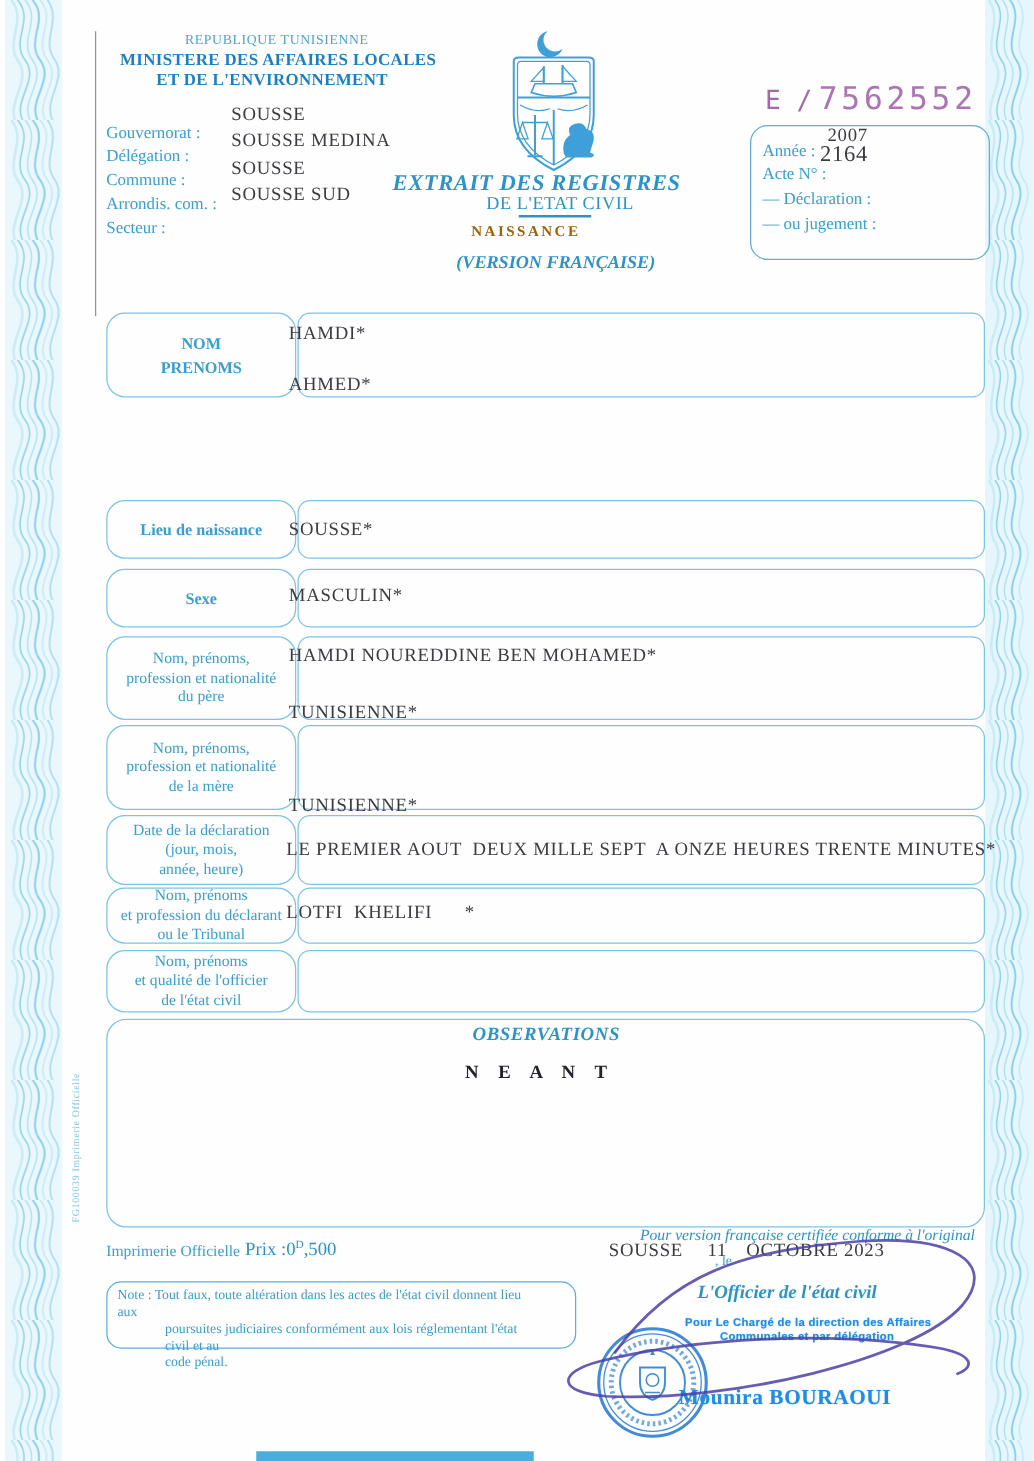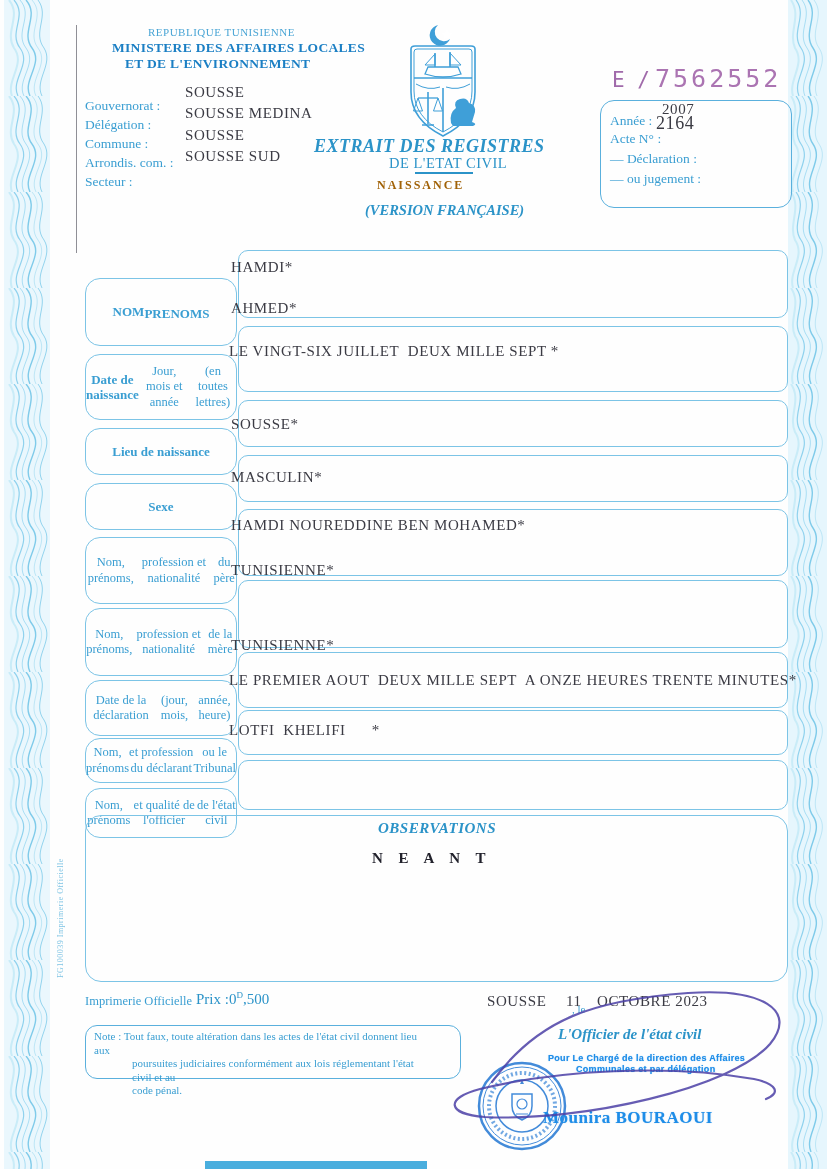--- a/index.html
+++ b/index.html
@@ -16,21 +16,21 @@
   .typew{color:#3b3b44;font-family:"Liberation Serif",serif;letter-spacing:.6px;white-space:pre;}
   .title1{color:#2b93c8;font-weight:bold;font-size:18px;letter-spacing:.5px;font-style:italic;}
   .title2{color:#2b93c8;font-size:14.5px;letter-spacing:.5px;}
   .doc-type{color:#a16207;font-weight:bold;font-size:12px;letter-spacing:2px;}
   .doc-ver{color:#2b93c8;font-weight:bold;font-style:italic;font-size:14.5px;}
   .serial{color:#a06aaa;font-family:"DejaVu Sans Mono",monospace;}
   .actebox-label{color:#3a9ed2;font-size:13.5px;}
   .row{position:absolute;left:85px;width:703px;}
   .lbl-box{position:absolute;left:0;top:0;width:152px;height:100%;
     border:1.6px solid #7cc4e6;border-radius:15px;box-sizing:border-box;
-    display:flex;flex-direction:row;justify-content:center;align-items:center;text-align:center;margin-top:28px;}
+    display:flex;flex-direction:column;justify-content:center;align-items:center;text-align:center;}
   .val-box{position:absolute;left:153px;top:0;width:550px;height:100%;
     border:1.6px solid #7cc4e6;border-radius:10px;box-sizing:border-box;background:transparent;}
   .lbl{color:#3a9ed2;font-size:12.5px;line-height:15.5px;}
   .lbl.b{font-weight:bold;font-size:13px;}
   .val{position:absolute;font-size:15px;color:#3b3b44;letter-spacing:.6px;white-space:pre;z-index:3;}
   .obs-box{position:absolute;left:85px;top:815px;width:703px;height:167px;
     border:1.6px solid #7cc4e6;border-radius:16px;box-sizing:border-box;}
   .obs-title{color:#2b93c8;font-weight:bold;font-style:italic;font-size:15px;letter-spacing:.5px;}
   .neant{color:#22222c;font-weight:bold;font-size:15px;letter-spacing:6px;}
   .note-box{position:absolute;left:85px;top:1025px;width:376px;height:54px;
@@ -81,21 +81,21 @@
         <path d="M26 0 C 38 16, 20 32, 31 48 C 42 64, 22 80, 29 96" stroke="#bde6f6" fill="none"></path>
         <path d="M3 0 C 14 16, 0 32, 7 48 C 18 64, 0 80, 5 96" stroke="#c9ecf8" fill="none" stroke-width="2"></path>
       </pattern>
     </defs>
     <rect width="39" height="1169" fill="url(#gr)"></rect>
   </svg>
 
   <div class="grayline"></div>
 
   <div class="abs republic" style="left:148px;top:26px">REPUBLIQUE TUNISIENNE</div>
-  <div class="abs ministry" style="left:112px;top:40px">MINISTERE DES AFFAIRES LOCALES</div>
+  <div class="abs ministry" style="left:96px;top:40px">MINISTERE DES AFFAIRES LOCALES</div>
   <div class="abs ministry" style="left:125px;top:56px">ET DE L'ENVIRONNEMENT</div>
 
   <div class="abs admin-label" style="left:85px;top:96px">Gouvernorat :</div>
   <div class="abs admin-label" style="left:85px;top:115px">Délégation :</div>
   <div class="abs admin-label" style="left:85px;top:134px">Commune :</div>
   <div class="abs admin-label" style="left:85px;top:153px">Arrondis. com. :</div>
   <div class="abs admin-label" style="left:85px;top:172px">Secteur :</div>
 
   <div class="abs typew" style="left:185px;top:84px;font-size:15px">SOUSSE</div>
   <div class="abs typew" style="left:185px;top:105px;font-size:15px">SOUSSE MEDINA</div>
@@ -154,29 +154,20 @@
   <div class="row" style="top:250px;height:68px">
     <div class="lbl-box">
       <div class="lbl b">NOM</div>
       <div class="lbl b" style="margin-top:4px">PRENOMS</div>
     </div>
     <div class="val-box"></div>
     <div class="val" style="left:146px;top:9px">HAMDI*</div>
     <div class="val" style="left:146px;top:50px">AHMED*</div>
   </div>
 
-  <div class="row" style="top:326px;height:66px">
-    <div class="lbl-box">
-      <div class="lbl b">Date de naissance</div>
-      <div class="lbl">Jour, mois et année</div>
-      <div class="lbl">(en toutes lettres)</div>
-    </div>
-    <div class="val-box"></div>
-    <div class="val" style="left:144px;top:17px">LE VINGT-SIX JUILLET  DEUX MILLE SEPT *</div>
-  </div>
 
   <div class="row" style="top:400px;height:47px">
     <div class="lbl-box">
       <div class="lbl b">Lieu de naissance</div>
     </div>
     <div class="val-box"></div>
     <div class="val" style="left:146px;top:16px">SOUSSE*</div>
   </div>
 
   <div class="row" style="top:455px;height:47px">
@@ -245,20 +236,21 @@
   <div class="abs" style="left:196px;top:990px;font-size:15px;color:#2b93c8"><span>Prix :0</span><sup>D</sup><span>,500</span></div>
 
   <div class="note-box">
     <div>Note : Tout faux, toute altération dans les actes de l'état civil donnent lieu aux</div>
     <div style="padding-left:38px">poursuites judiciaires conformément aux lois réglementant l'état civil et au</div>
     <div style="padding-left:38px">code pénal.</div>
   </div>
 
   <div class="abs side-code" style="left:56px;top:978px">FG100039  Imprimerie Officielle</div>
 
+  <div class="abs certify" style="left:512px;top:981px">Pour version française certifiée conforme à l'original</div>
   <div class="abs typew" style="left:487px;top:993px;font-size:15px">SOUSSE</div>
   <div class="abs typew" style="left:566px;top:993px;font-size:15px">11</div>
   <div class="abs lblue" style="left:572px;top:1003px;font-size:11px">, le</div>
   <div class="abs typew" style="left:597px;top:993px;font-size:15px">OCTOBRE 2023</div>
   <div class="abs officer" style="left:558px;top:1026px">L'Officier de l'état civil</div>
 
   <div class="abs stamp-txt" style="left:548px;top:1053px">Pour Le Chargé de la direction des Affaires</div>
   <div class="abs stamp-txt" style="left:576px;top:1064px">Communales et par délégation</div>
 
   <svg class="abs" style="left:476px;top:1060px" width="92" height="92" viewBox="0 0 92 92">

